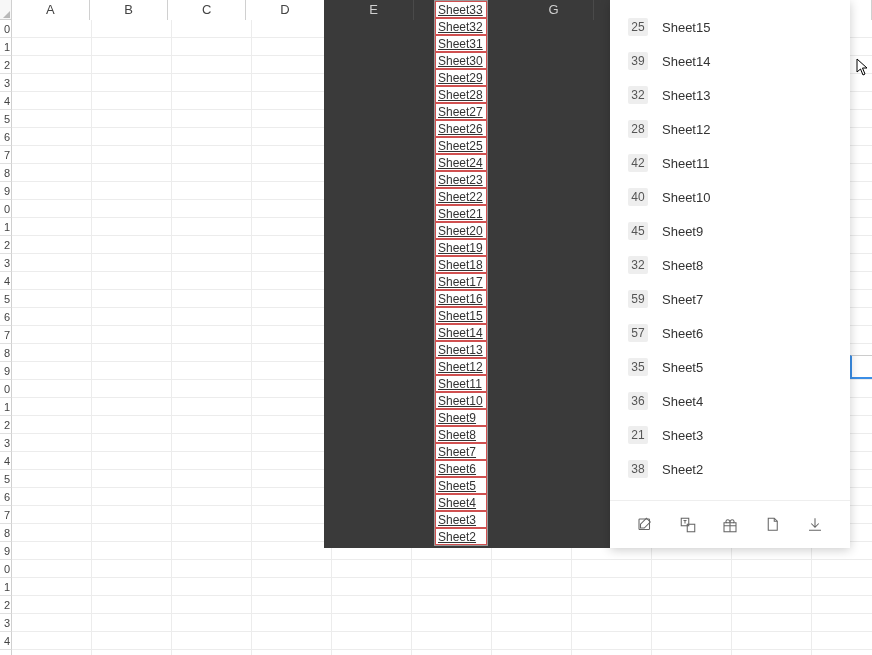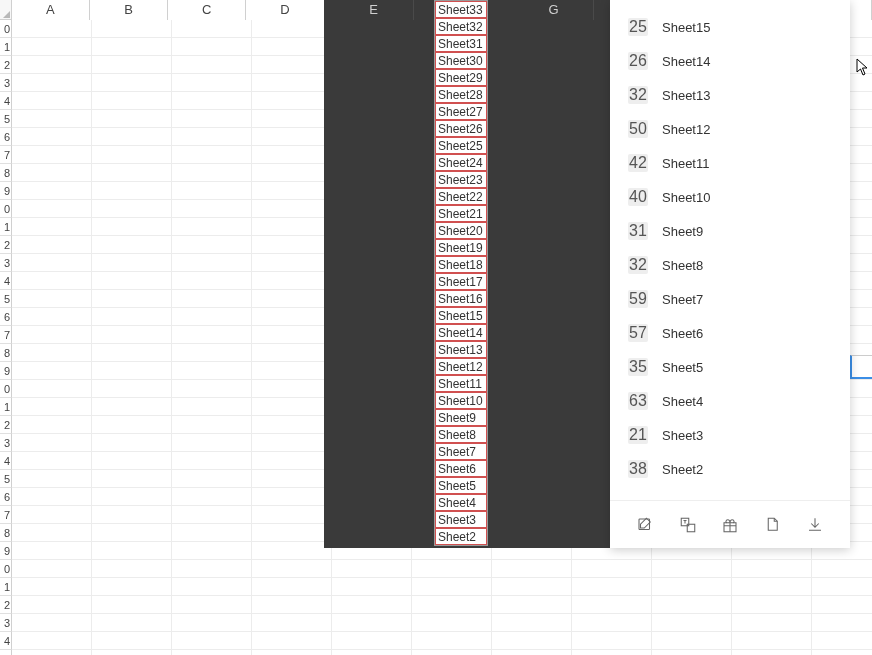--- a/index.html
+++ b/index.html
@@ -128,20 +128,21 @@
   }
   .sheet-dropdown-item {
     height: 17px;
     line-height: 16px;
     font-size: 12px;
     padding: 0 2px;
     border: 1px solid #d05050;
     margin: 0;
     color: #333;
     cursor: pointer;
+    text-decoration: underline;
   }
 
   
   .sheet-panel {
     position: absolute;
     top: 0;
     right: 22px;
     width: 240px;
     height: 548px;
     background: #fff;
@@ -164,21 +165,21 @@
     cursor: pointer;
     font-size: 13px;
   }
   .sheet-panel-num {
     min-width: 20px;
     height: 18px;
     line-height: 18px;
     text-align: center;
     background: #eee;
     border-radius: 2px;
-    font-size: 16px;
+    font-size: 12px;
     color: #555;
   }
   .sheet-panel-label {
     color: #333;
   }
   .sheet-panel-toolbar {
     height: 48px;
     display: flex;
     align-items: center;
     justify-content: space-around;
@@ -788,61 +789,61 @@
     <div class="sheet-dropdown-item">Sheet2</div>
   </div>
 
 <div class="sheet-panel">
   <div class="sheet-panel-list">
       <div class="sheet-panel-item">
         <span class="sheet-panel-num">25</span>
         <span class="sheet-panel-label">Sheet15</span>
       </div>
       <div class="sheet-panel-item">
-        <span class="sheet-panel-num">26</span>
+        <span class="sheet-panel-num">39</span>
         <span class="sheet-panel-label">Sheet14</span>
       </div>
       <div class="sheet-panel-item">
         <span class="sheet-panel-num">32</span>
         <span class="sheet-panel-label">Sheet13</span>
       </div>
       <div class="sheet-panel-item">
-        <span class="sheet-panel-num">50</span>
+        <span class="sheet-panel-num">28</span>
         <span class="sheet-panel-label">Sheet12</span>
       </div>
       <div class="sheet-panel-item">
         <span class="sheet-panel-num">42</span>
         <span class="sheet-panel-label">Sheet11</span>
       </div>
       <div class="sheet-panel-item">
         <span class="sheet-panel-num">40</span>
         <span class="sheet-panel-label">Sheet10</span>
       </div>
       <div class="sheet-panel-item">
-        <span class="sheet-panel-num">31</span>
+        <span class="sheet-panel-num">45</span>
         <span class="sheet-panel-label">Sheet9</span>
       </div>
       <div class="sheet-panel-item">
         <span class="sheet-panel-num">32</span>
         <span class="sheet-panel-label">Sheet8</span>
       </div>
       <div class="sheet-panel-item">
         <span class="sheet-panel-num">59</span>
         <span class="sheet-panel-label">Sheet7</span>
       </div>
       <div class="sheet-panel-item">
         <span class="sheet-panel-num">57</span>
         <span class="sheet-panel-label">Sheet6</span>
       </div>
       <div class="sheet-panel-item">
         <span class="sheet-panel-num">35</span>
         <span class="sheet-panel-label">Sheet5</span>
       </div>
       <div class="sheet-panel-item">
-        <span class="sheet-panel-num">63</span>
+        <span class="sheet-panel-num">36</span>
         <span class="sheet-panel-label">Sheet4</span>
       </div>
       <div class="sheet-panel-item">
         <span class="sheet-panel-num">21</span>
         <span class="sheet-panel-label">Sheet3</span>
       </div>
       <div class="sheet-panel-item">
         <span class="sheet-panel-num">38</span>
         <span class="sheet-panel-label">Sheet2</span>
       </div>

